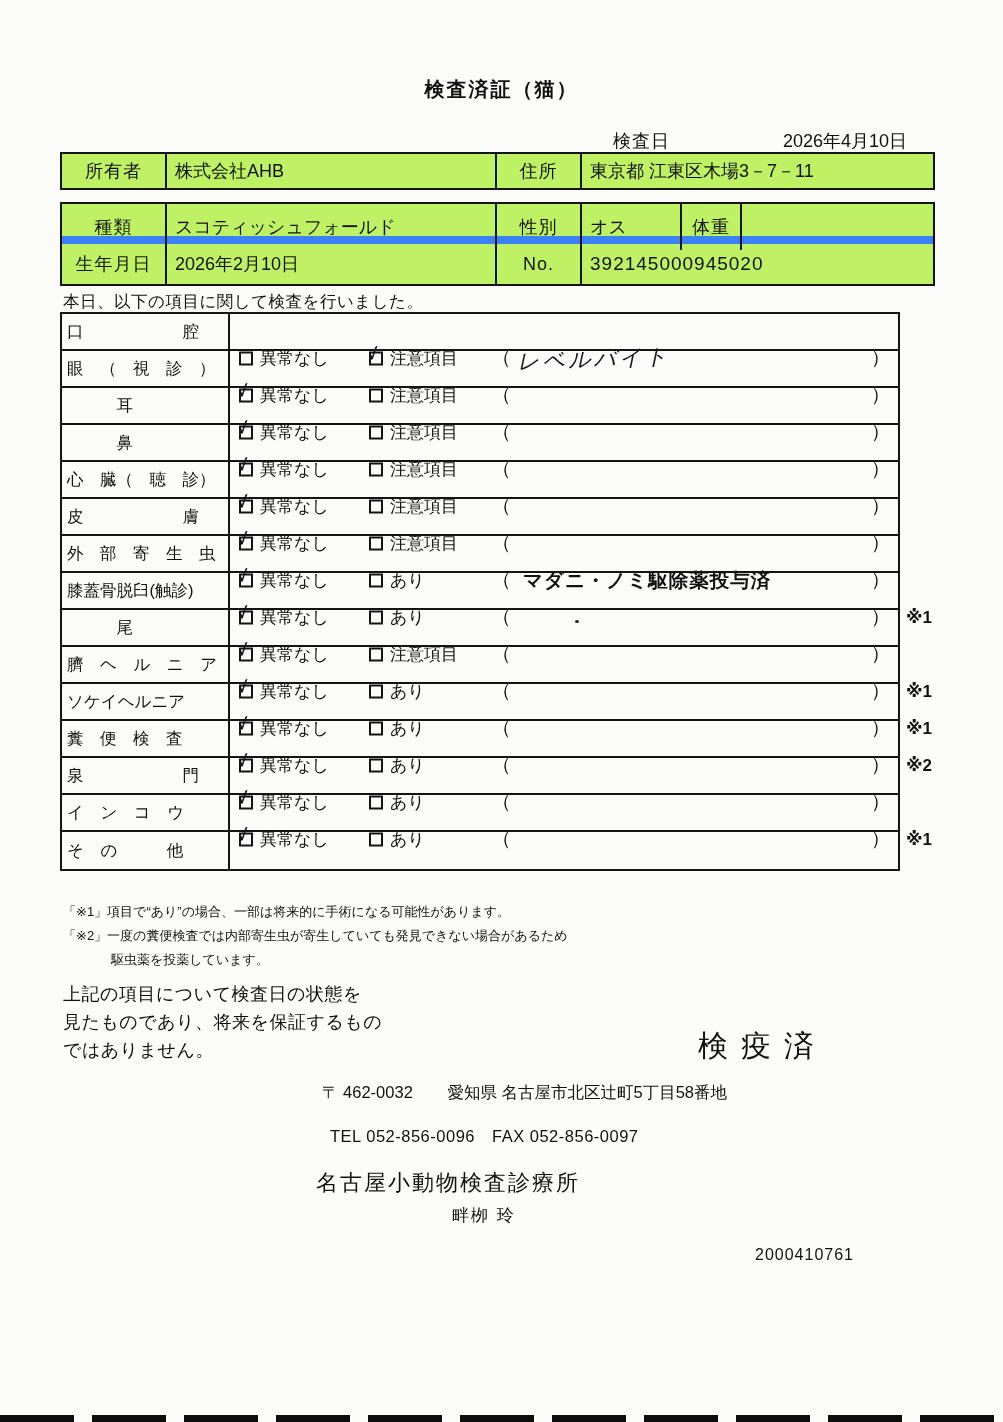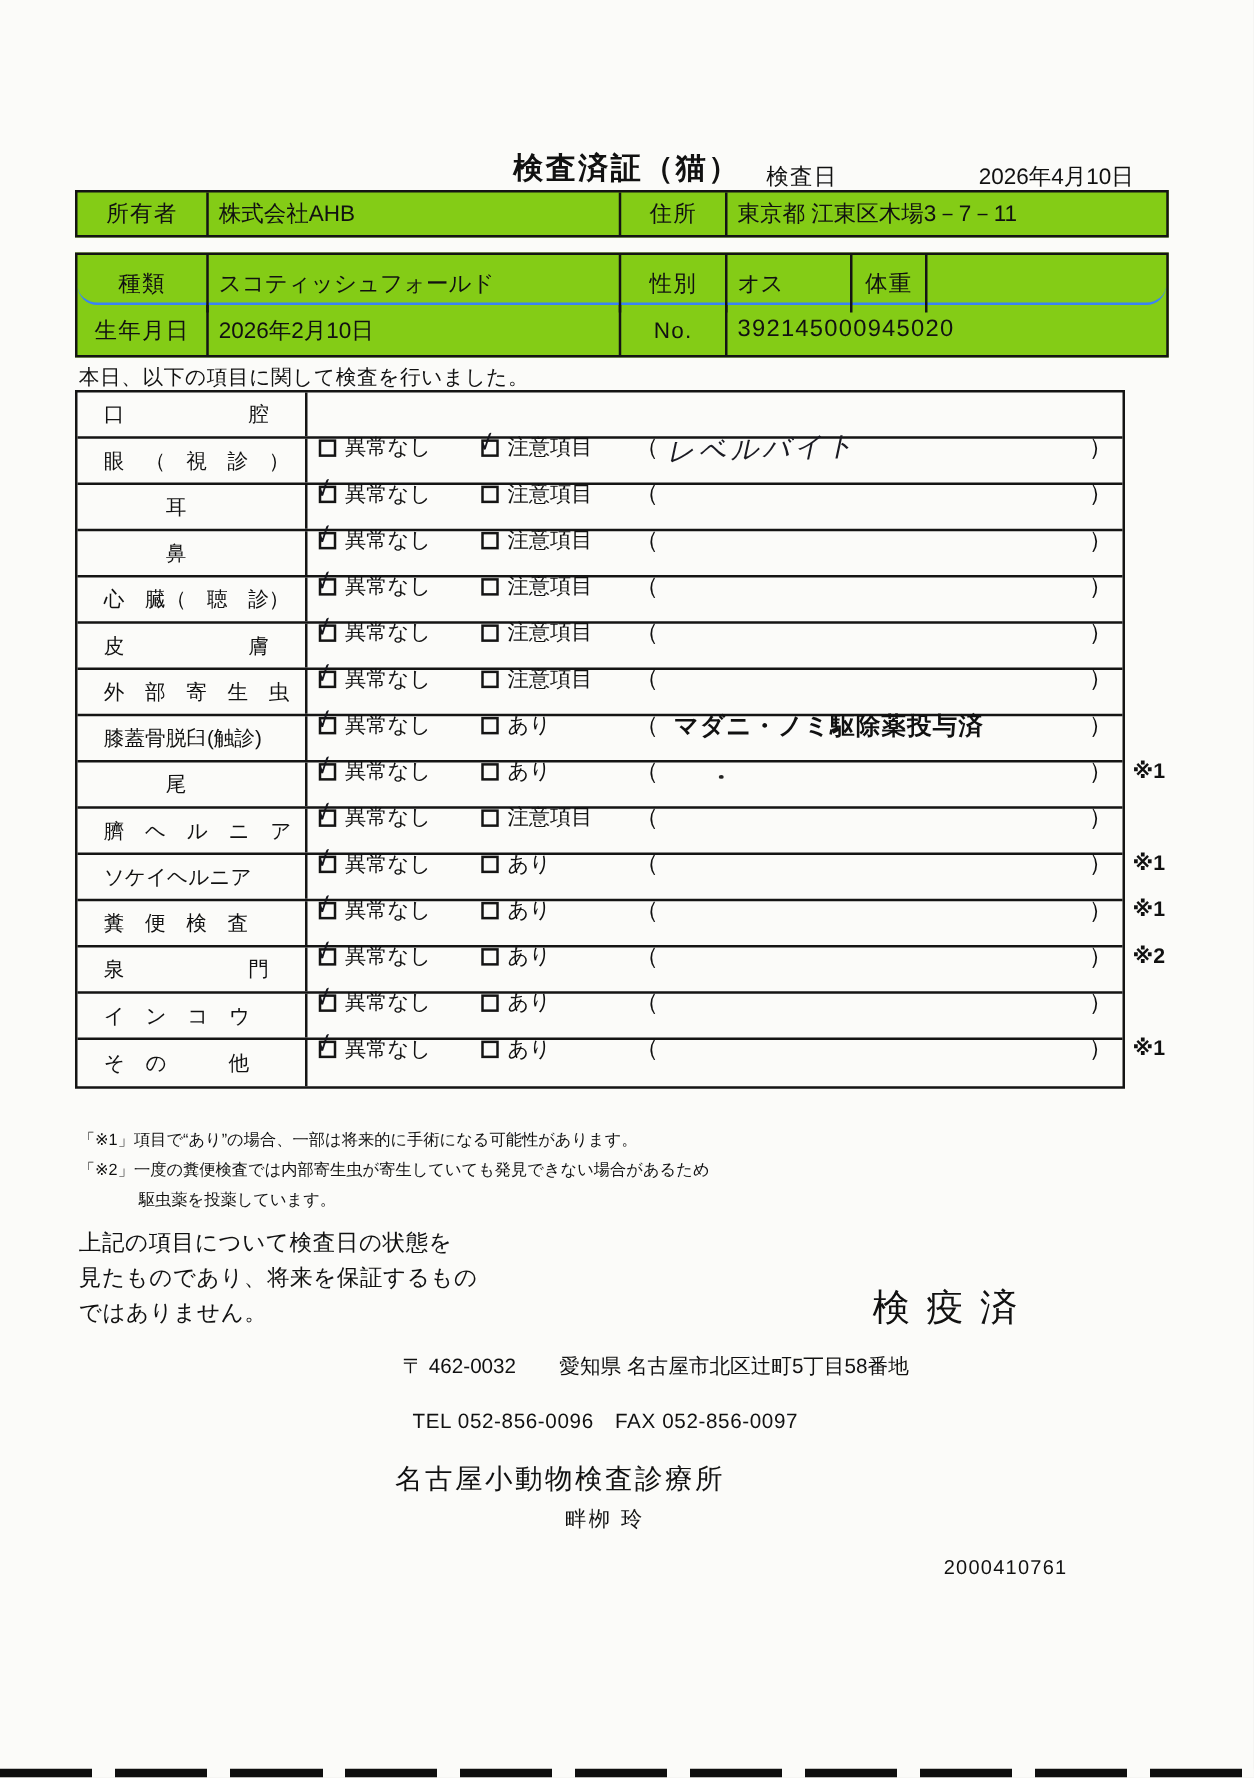--- a/index.html
+++ b/index.html
@@ -1,46 +1,46 @@
 <!DOCTYPE html>
 <html><head>
 <meta charset="utf-8">
 <style>
   * { box-sizing: border-box; }
   body { margin:0; background:#d9d9d9; font-family:"Liberation Sans","DejaVu Sans",sans-serif; }
   .page { position:relative; width:1003px; height:1422px; margin:0 auto; background:#fbfbf9; color:#111; overflow:hidden; }
 
-  .title { position:absolute; top:76px; left:0; width:100%; text-align:center; font-size:24px; font-weight:600; letter-spacing:2px;margin-top:42px; }
+  .title { position:absolute; top:76px; left:0; width:100%; text-align:center; font-size:20px; font-weight:600; letter-spacing:2px; }
 
   .date-label { position:absolute; top:129px; left:613px; font-size:18px; letter-spacing:1px; }
   .date-value { position:absolute; top:129px; left:783px; font-size:18px; }
 
-  .tbl { position:absolute; border:2px solid #141414; background:#84cc16; }
+  .tbl { position:absolute; border:2px solid #141414; background:#bef264; }
   .trow { display:grid; }
   .cell { display:flex; align-items:center; border-right:2px solid #141414; font-size:18px; padding:0 8px; overflow:hidden; white-space:nowrap; }
   .cell:last-child { border-right:none; }
   .cell.lab { justify-content:center; letter-spacing:1px; padding:0 2px; }
 
   .owner-tbl { top:152px; left:60px; width:875px; height:38px; }
   .owner-tbl .trow { grid-template-columns:105px 330px 85px 1fr; height:100%; }
 
   .animal-tbl { top:202px; left:60px; width:875px; height:84px; }
   .animal-tbl .trow { height:40px; }
-  .animal-tbl .trow.r1 { grid-template-columns:105px 330px 85px 100px 60px 1fr; border-bottom:2px solid #3b82f6;border-radius:16px; }
+  .animal-tbl .trow.r1 { grid-template-columns:105px 330px 85px 100px 60px 1fr; border-bottom:8px solid #3b82f6; }
   .animal-tbl .trow.r2 { grid-template-columns:105px 330px 85px 1fr; }
   .weight-cell { justify-content:flex-end; padding-right:22px;margin-top:46px; }
   .weight-cell .unit { margin-left:26px; }
   .no-value { font-size:19px; letter-spacing:1px; }
 
   .intro { position:absolute; top:291px; left:63px; font-size:16.5px; letter-spacing:.5px; }
 
   .exam-tbl { position:absolute; top:312px; left:60px; width:840px; border:2.5px solid #141414; background:#fbfbf9; overflow:visible; }
   .exam-row { display:flex; height:37px; border-bottom:2px solid #141414; position:relative; }
   .exam-row:last-child { border-bottom:none;gap:40px; }
-  .item-cell { width:168px; flex:none; border-right:2px solid #141414; display:flex; align-items:center; padding:0 5px; font-size:16.5px; white-space:pre; overflow:hidden;margin-left:16px; }
+  .item-cell { width:168px; flex:none; border-right:2px solid #141414; display:flex; align-items:center; padding:0 5px; font-size:16.5px; white-space:pre; overflow:hidden; }
   .row-body { flex:1; position:relative;margin-top:44px; }
   .opt { position:absolute; top:50%; transform:translateY(-50%); display:flex; align-items:center; gap:7px; font-size:17px; }
   .opt1 { left:9px; }
   .opt2 { left:139px; }
   .checkbox { position:relative; width:14px; height:14px; border:2px solid #141414; flex:none; background:#fbfbf9; }
   .tick { display:none; position:absolute; left:-2px; top:-13px; font-size:24px; font-weight:700; transform:rotate(-8deg) scaleX(.7); transform-origin:bottom left; color:#15151c; }
   .checkbox.checked .tick { display:block; }
   .paren-area { position:absolute; left:262px; right:8px; top:0; bottom:0; display:flex; align-items:center; font-size:19px; }
   .paren { flex:none; }
   .note { flex:1; padding-left:12px; white-space:nowrap; overflow:visible; }

